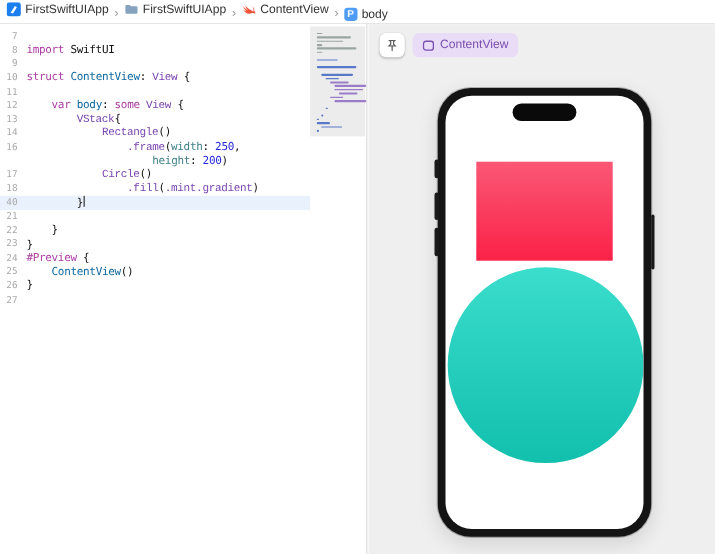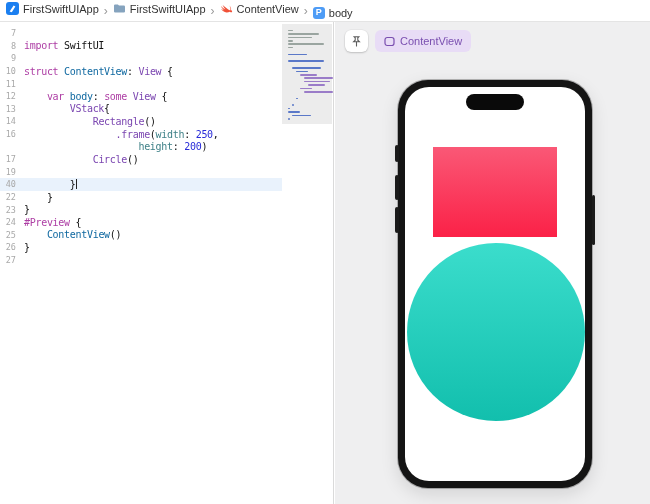--- a/index.html
+++ b/index.html
@@ -22,21 +22,21 @@
   .editor { position:absolute; left:0; top:22px; width:334px; height:482px; background:#fff;
     border-right:1px solid #DADADA; }
   .code { position:absolute; left:0; top:0; width:100%; padding-top:5px; }
   .crow { display:flex; height:12.6px; align-items:center; position:relative; }
   .crow.current { background:#E9F2FC; width:283px; }
   .lnum { width:24px; flex:0 0 24px; text-align:right; padding-right:8px;
     font-family:"DejaVu Sans Mono", monospace; font-size:8.5px; color:#A9A9A9; }
   .ltext { font-family:"DejaVu Sans Mono", monospace; font-size:10px; white-space:pre;
     letter-spacing:-0.3px; color:#101010; }
   .kw { color:var(--c-kw); font-weight:400; }
-  .ty { color:var(--c-ty); }
+  .ty { color:var(--c-ty);font-family:Liberation Mono, monospace; }
   .dc { color:var(--c-dc); }
   .ar { color:var(--c-ar); }
   .nu { color:var(--c-nu); }
   .pl { color:#101010; }
   .caret { display:inline-block; width:1px; height:10px; background:#222;
     vertical-align:-1px; }
 
   
   .minimap { position:absolute; right:1px; top:0; width:50px; height:482px; background:#fff; }
   .mm-region { position:absolute; left:0; top:2px; width:100%; height:100px; background:#ECECEC; }
@@ -139,26 +139,30 @@
         </div>
         <div class="crow">
           <span class="lnum"></span>
           <span class="ltext"><span class="pl">                    </span><span class="ar">height</span><span class="pl">: </span><span class="nu">200</span><span class="pl">)</span></span>
         </div>
         <div class="crow">
           <span class="lnum">17</span>
           <span class="ltext"><span class="pl">            </span><span class="ty">Circle</span><span class="pl">()</span></span>
         </div>
         <div class="crow">
-          <span class="lnum">19</span>
-          <span class="ltext"></span>
+          <span class="lnum">18</span>
+          <span class="ltext"><span class="pl">                </span><span class="ty">.fill</span><span class="pl">(</span><span class="ty">.mint.gradient</span><span class="pl">)</span></span>
         </div>
         <div class="crow current">
           <span class="lnum">40</span>
           <span class="ltext"><span class="pl">        }</span><span class="caret"></span></span>
+        </div>
+        <div class="crow">
+          <span class="lnum">21</span>
+          <span class="ltext"></span>
         </div>
         <div class="crow">
           <span class="lnum">22</span>
           <span class="ltext"><span class="pl">    }</span></span>
         </div>
         <div class="crow">
           <span class="lnum">23</span>
           <span class="ltext"><span class="pl">}</span></span>
         </div>
         <div class="crow">

